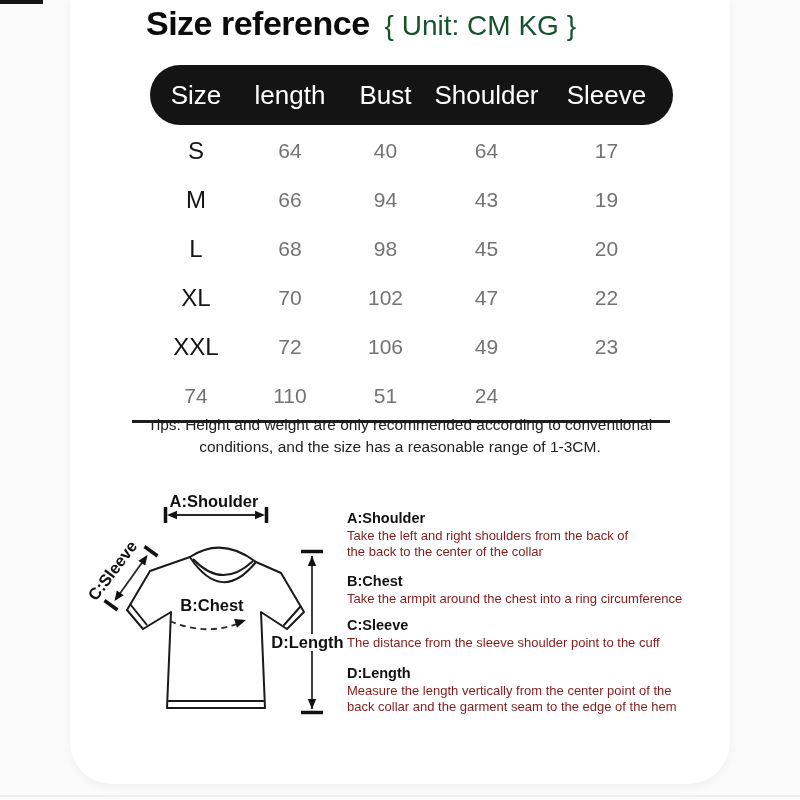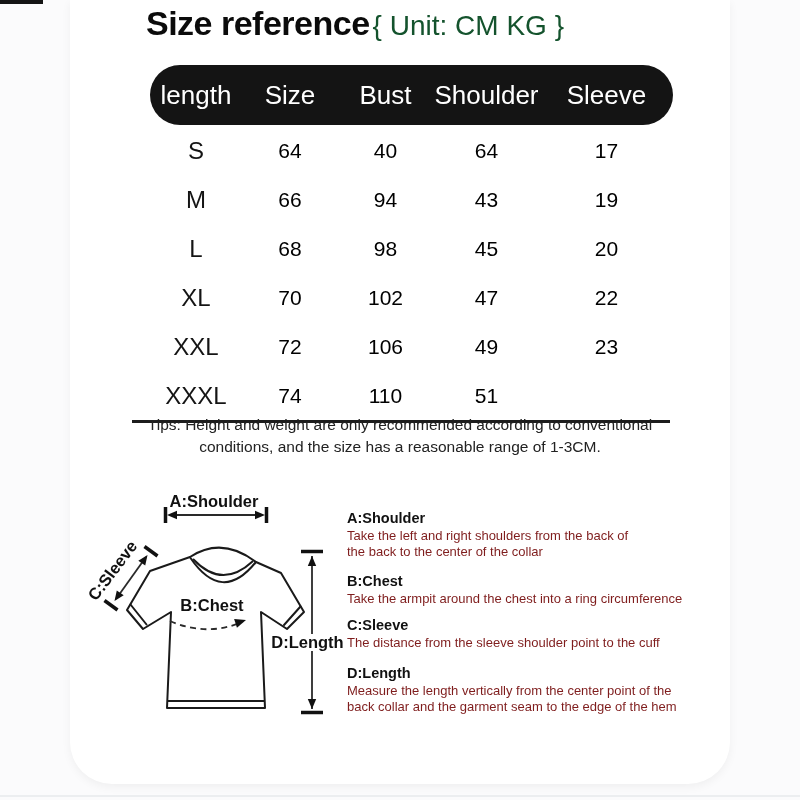--- a/index.html
+++ b/index.html
@@ -5,35 +5,35 @@
   * { margin:0; padding:0; box-sizing:border-box; }
   html,body { width:800px; height:800px; }
   body { font-family:"Liberation Sans", sans-serif; background:#fafafa; position:relative; overflow:hidden; }
   .stage { position:absolute; left:0; top:0; width:800px; height:800px; background:#fbfbfc; }
 
   .card { position:absolute; left:70px; top:0; width:660px; height:784px; background:#ffffff;
           border-radius:0 0 42px 42px; box-shadow:0 3px 10px rgba(0,0,0,0.05); }
   .bottom-line { position:absolute; left:0; top:795px; width:800px; height:2px; background:#eceef0; }
   .corner-strip { position:absolute; left:0; top:0; width:43px; height:4px; background:#141414; }
 
-  .title-row { position:absolute; left:146px; top:4px; display:flex; align-items:baseline; gap:3px; white-space:nowrap; }
+  .title-row { position:absolute; left:146px; top:4px; display:flex; align-items:baseline; gap:15px; white-space:nowrap; }
   .title { font-size:34px; font-weight:bold; color:#0b0b0b; letter-spacing:-0.5px; }
   .unit-note { font-size:28px; color:#14532d; }
 
   .size-grid { display:grid; grid-template-columns:92px 96px 95px 107px 133px; align-items:center; text-align:center; }
 
   .table-header { position:absolute; left:150px; top:65px; width:523px; height:60px;
                   background:#141414; border-radius:30px; color:#ffffff; }
   .table-header .size-grid { height:100%; }
   .table-header .col { font-size:26px; font-weight:400; }
 
   .table-body { position:absolute; left:150px; top:126px; width:523px; }
   .table-body .row { height:49px; }
   .cell-size { font-size:24px; color:#141414; }
-  .cell-num  { font-size:21px; color:#000000; }
+  .cell-num  { font-size:21px; color:#737373; }
 
   .separator { position:absolute; left:132px; top:420px; width:538px; height:2.5px; background:#1d1d1d; }
 
   .tips { position:absolute; left:70px; top:414px; width:660px; text-align:center;
           font-size:15.5px; line-height:22px; color:#222; }
 
   .defs { position:absolute; left:347px; top:509px; width:372px; color:#111; }
   .def-heading { font-size:14.5px; font-weight:bold; line-height:19px; }
   .def-line { font-size:13px; line-height:15.5px; color:#7f1d1d; }
   .def-b { margin-top:13px; } .def-c { margin-top:9px; } .def-d { margin-top:14px; }
@@ -54,22 +54,22 @@
   <div class="bottom-line"></div>
   <div class="corner-strip"></div>
 
   <div class="title-row">
     <span class="title">Size reference</span>
     <span class="unit-note">{ Unit: CM KG }</span>
   </div>
 
   <div class="table-header">
     <div class="size-grid">
+      <div class="col">Size</div>
       <div class="col">length</div>
-      <div class="col">Size</div>
       <div class="col">Bust</div>
       <div class="col">Shoulder</div>
       <div class="col">Sleeve</div>
     </div>
   </div>
 
   <div class="table-body">
     <div class="row size-grid">
       <div class="cell-size">S</div>
       <div class="cell-num">64</div>
@@ -99,24 +99,24 @@
       <div class="cell-num">22</div>
     </div>
     <div class="row size-grid">
       <div class="cell-size">XXL</div>
       <div class="cell-num">72</div>
       <div class="cell-num">106</div>
       <div class="cell-num">49</div>
       <div class="cell-num">23</div>
     </div>
     <div class="row size-grid">
-      <div class="cell-size">XXXL</div>
       <div class="cell-num">74</div>
       <div class="cell-num">110</div>
       <div class="cell-num">51</div>
+      <div class="cell-num">24</div>
     </div>
   </div>
 
   <div class="separator"></div>
 
   <div class="tips">
     <div>Tips: Height and weight are only recommended according to conventional</div>
     <div>conditions, and the size has a reasonable range of 1-3CM.</div>
   </div>
 

